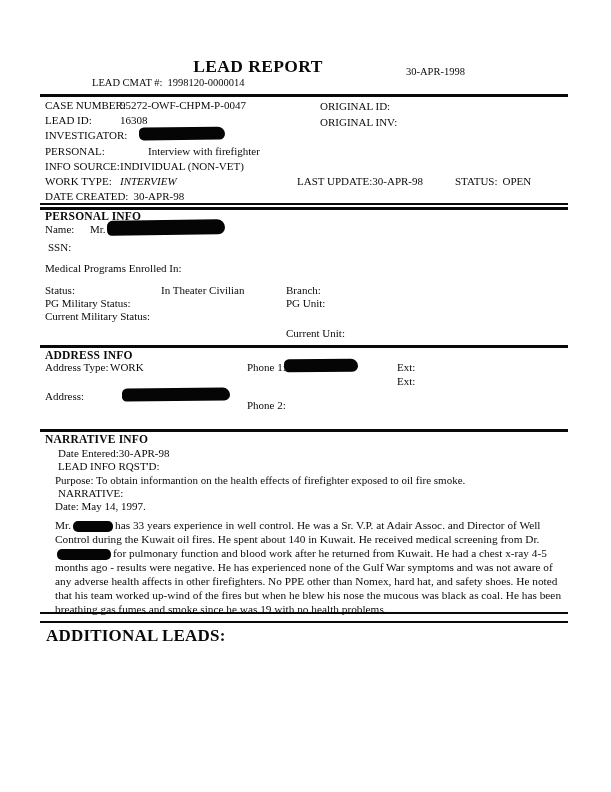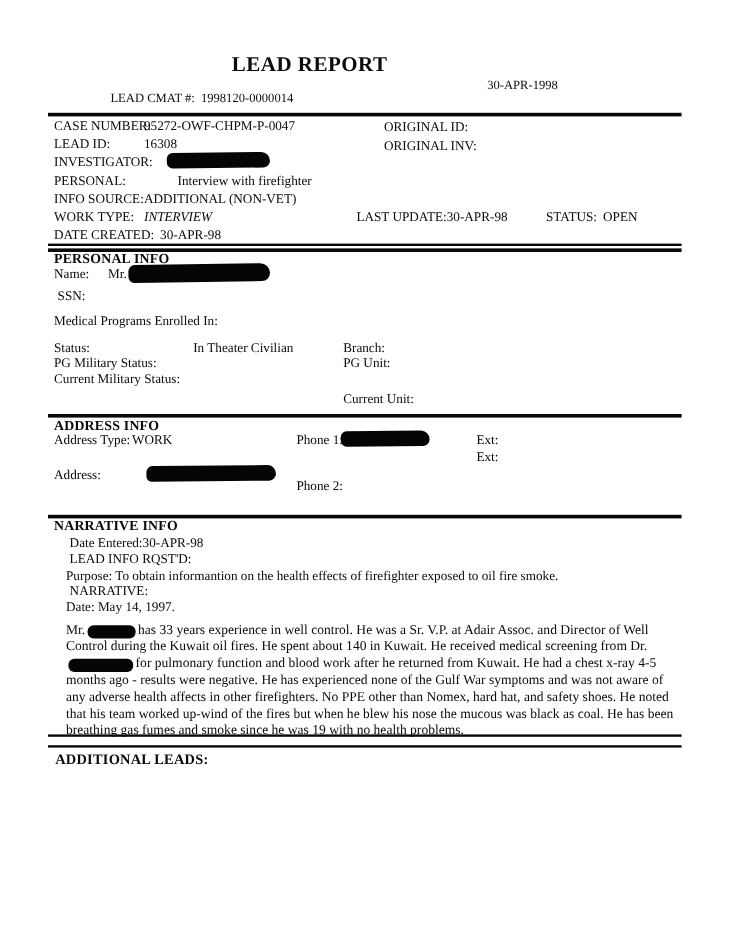--- a/index.html
+++ b/index.html
@@ -10,21 +10,21 @@
     font-family:"Liberation Serif", serif;
     color:#0a0a0a;
     overflow:hidden;
     margin:0 auto;
   }
   .abs{position:absolute;white-space:nowrap;}
   .b{font-weight:normal;}
   .fs11{font-size:11px;}
   .fs10{font-size:10.5px;}
   .title{
-    left:0;top:43px;width:516px;
+    left:0;top:56px;width:516px;
     text-align:center;
     font-size:17.5px;font-weight:bold;
     letter-spacing:.4px;
   }
   .rule{position:absolute;left:40px;width:528px;background:#090909;}
   .rule.thick{height:3px;}
   .rule.thin{height:1.5px;}
   .rule.mid{height:2.5px;}
   .heading{font-size:11.5px;font-weight:bold;letter-spacing:.2px;}
   .redaction{
@@ -68,21 +68,21 @@
   <div class="abs fs11" style="left:120px;top:114px;">16308</div>
   <div class="abs fs11 b" style="left:320px;top:116px;">ORIGINAL INV:</div>
 
   <div class="abs fs11 b" style="left:45px;top:129px;">INVESTIGATOR:</div>
   <div class="redaction" style="left:139px;top:127px;width:86px;height:13px;transform:rotate(-.6deg);"></div>
 
   <div class="abs fs11 b" style="left:45px;top:145px;">PERSONAL:</div>
   <div class="abs fs11" style="left:120px;top:145px;margin-left:28px;">Interview with firefighter</div>
 
   <div class="abs fs11 b" style="left:45px;top:160px;">INFO SOURCE:</div>
-  <div class="abs fs11" style="left:120px;top:160px;">ADDITIONAL (NON-VET)</div>
+  <div class="abs fs11" style="left:120px;top:160px;">INDIVIDUAL (NON-VET)</div>
 
   <div class="abs fs11 b" style="left:45px;top:175px;">WORK TYPE:</div>
   <div class="abs fs11" style="left:120px;top:175px;font-style:italic;">INTERVIEW</div>
   <div class="abs fs11" style="left:297px;top:175px;"><span class="b">LAST UPDATE:</span><span>30-APR-98</span></div>
   <div class="abs fs11" style="left:455px;top:175px;"><span class="b">STATUS:</span><span class="val-gap">OPEN</span></div>
 
   <div class="abs fs11" style="left:45px;top:190px;"><span class="b">DATE CREATED:</span><span class="val-gap">30-APR-98</span></div>
 
   <div class="rule thin" style="top:203px;"></div>
   <div class="rule thick" style="top:206.5px;"></div>
@@ -136,15 +136,15 @@
 
   <div class="abs fs11 b" style="left:58px;top:487px;">NARRATIVE:</div>
 
   <div class="abs fs11" style="left:55px;top:500px;">Date: May 14, 1997.</div>
 
   <div class="para"><span>Mr.</span><span class="redaction-inline" style="width:40px;"></span><span>has 33 years experience in well control.  He was a Sr. V.P. at Adair Assoc. and Director of Well Control during the Kuwait oil fires.  He spent about 140 in Kuwait.  He received medical screening from Dr.</span><span class="redaction-inline" style="width:54px;"></span><span>for pulmonary function and blood work after he returned from Kuwait.  He had a chest x-ray 4-5 months ago - results were negative.  He has experienced none of the Gulf War symptoms and was not aware of any adverse health affects in other firefighters.  No PPE other than Nomex, hard hat, and safety shoes.  He noted that his team worked up-wind of the fires but when he blew his nose the mucous was black as coal.  He has been breathing gas fumes and smoke since he was 19 with no health problems.</span></div>
 
   <div class="rule mid" style="top:611.5px;"></div>
   <div class="rule mid" style="top:620.5px;"></div>
 
-  <div class="abs heading" style="left:46px;top:626px;font-size:12px;">ADDITIONAL LEADS:</div>
+  <div class="abs heading" style="left:46px;top:626px;font-size:17px;">ADDITIONAL LEADS:</div>
 
 </div>
 
 </body></html>

